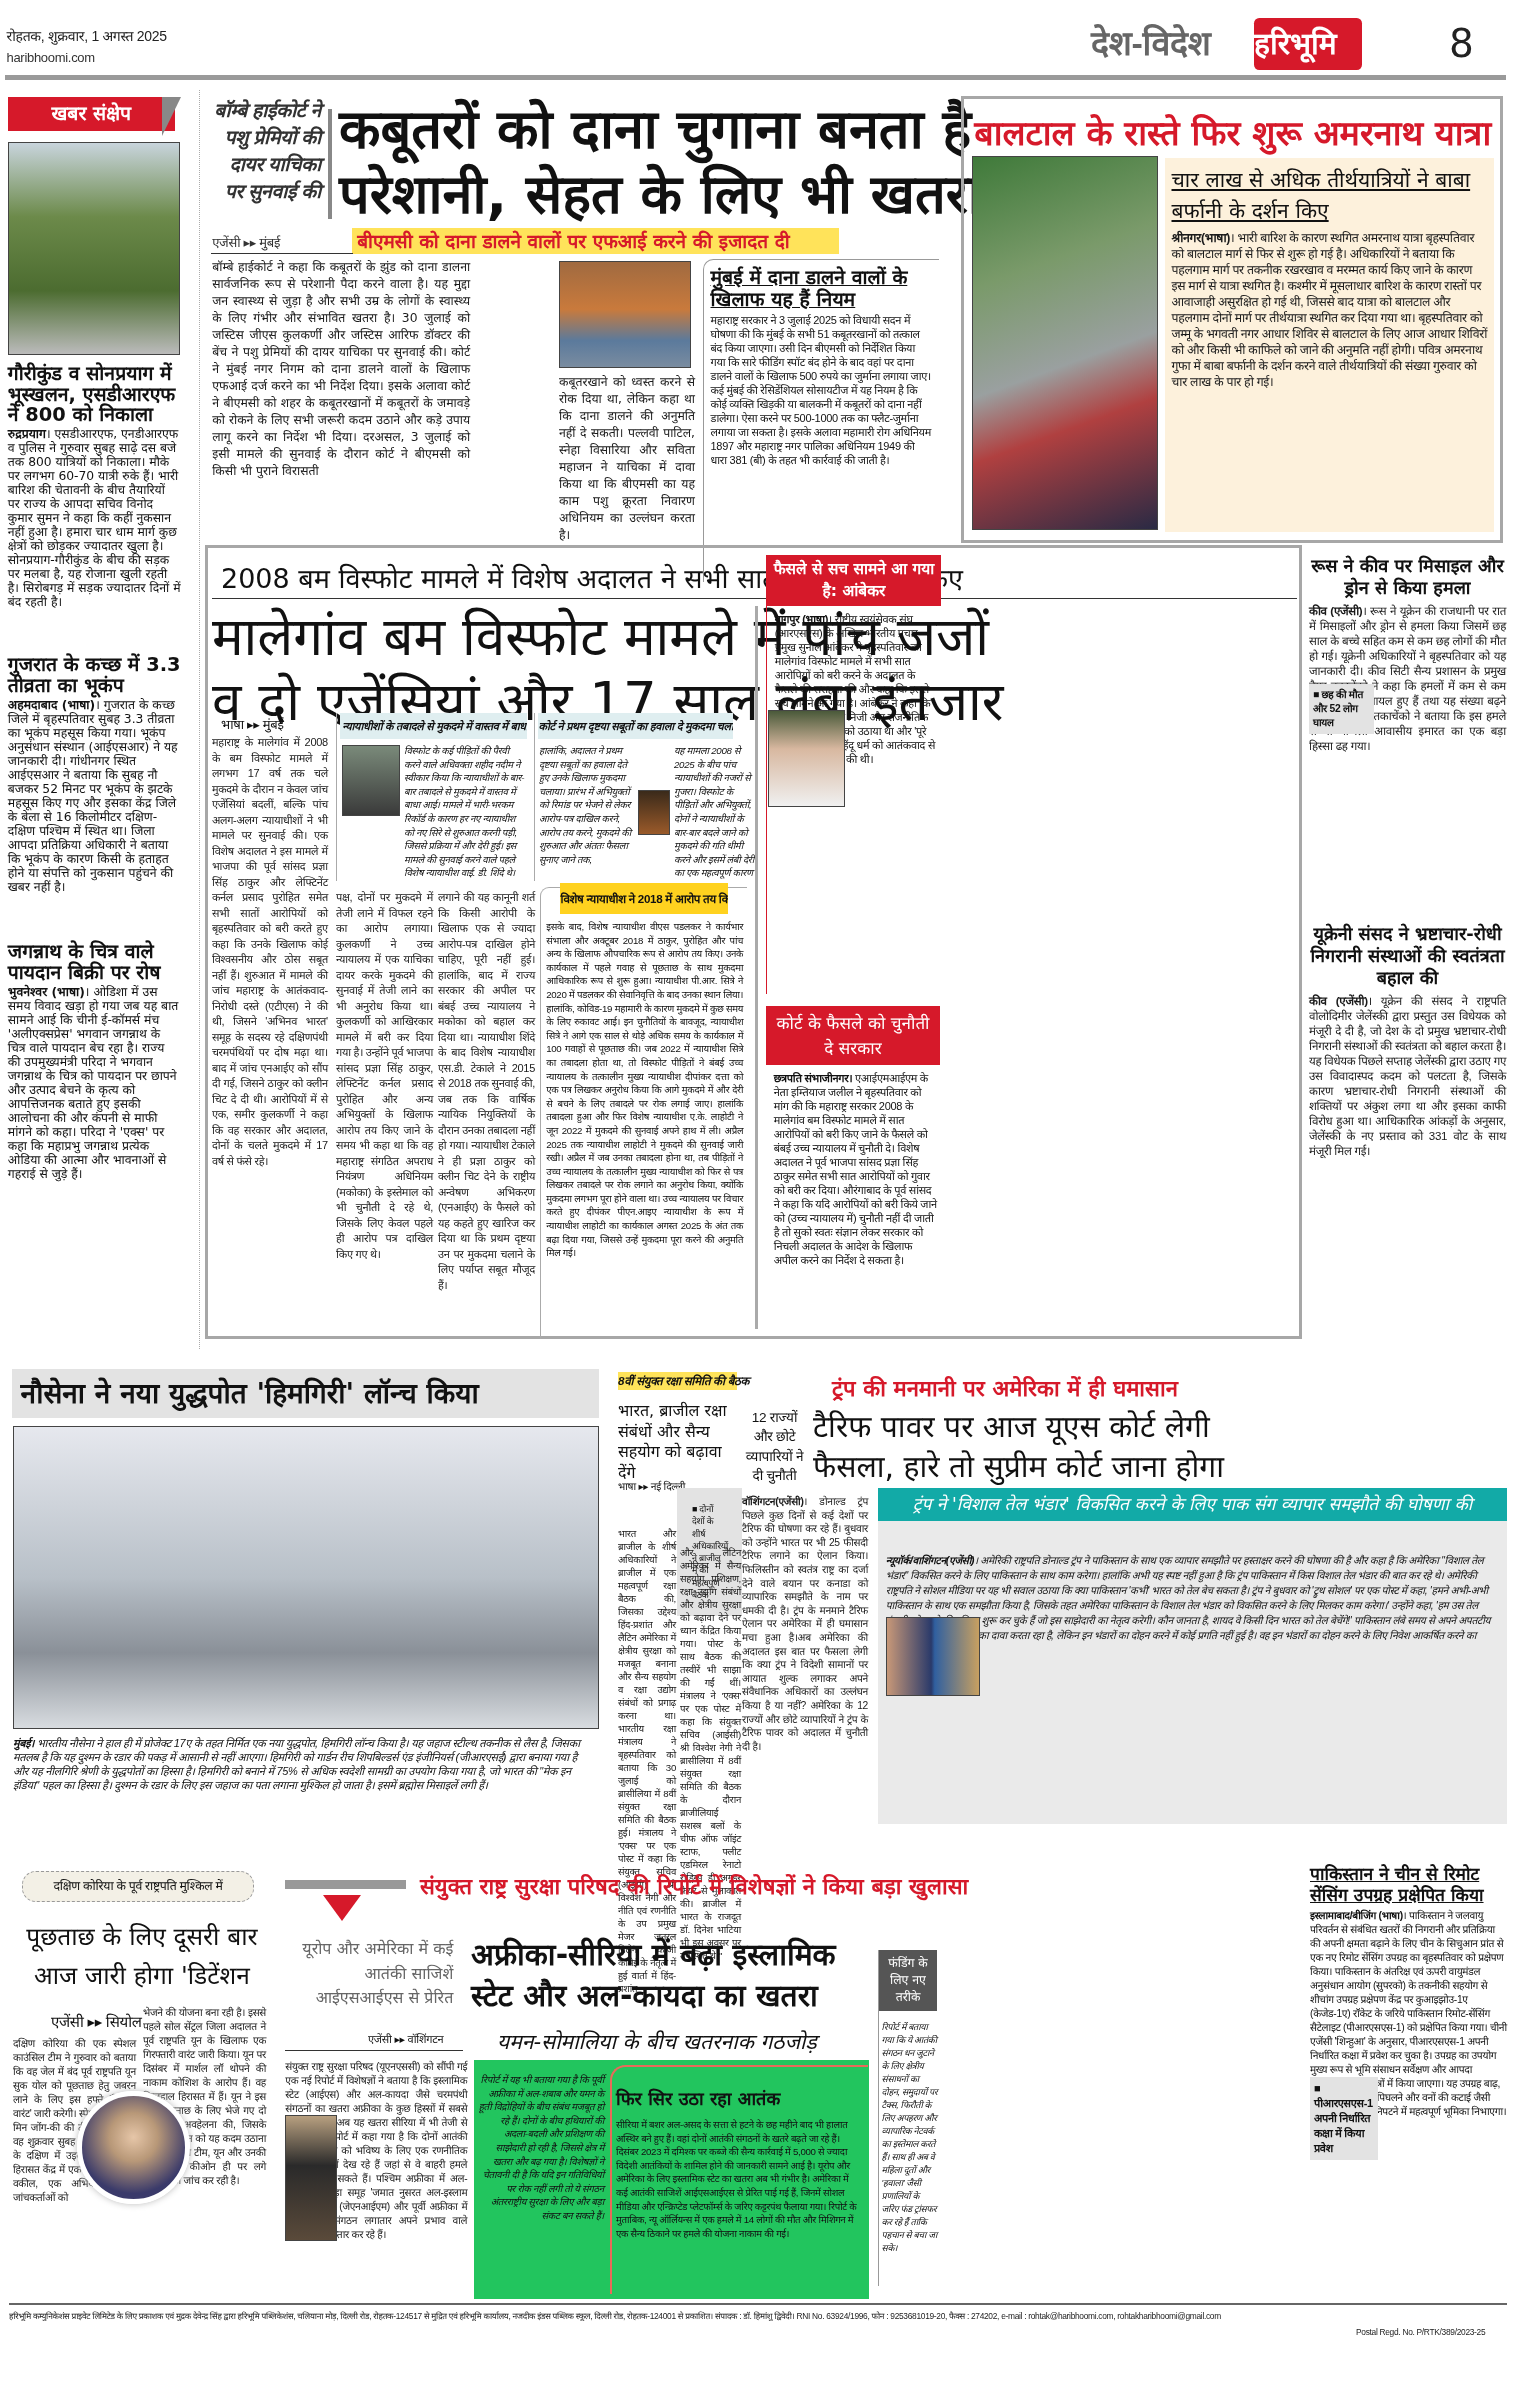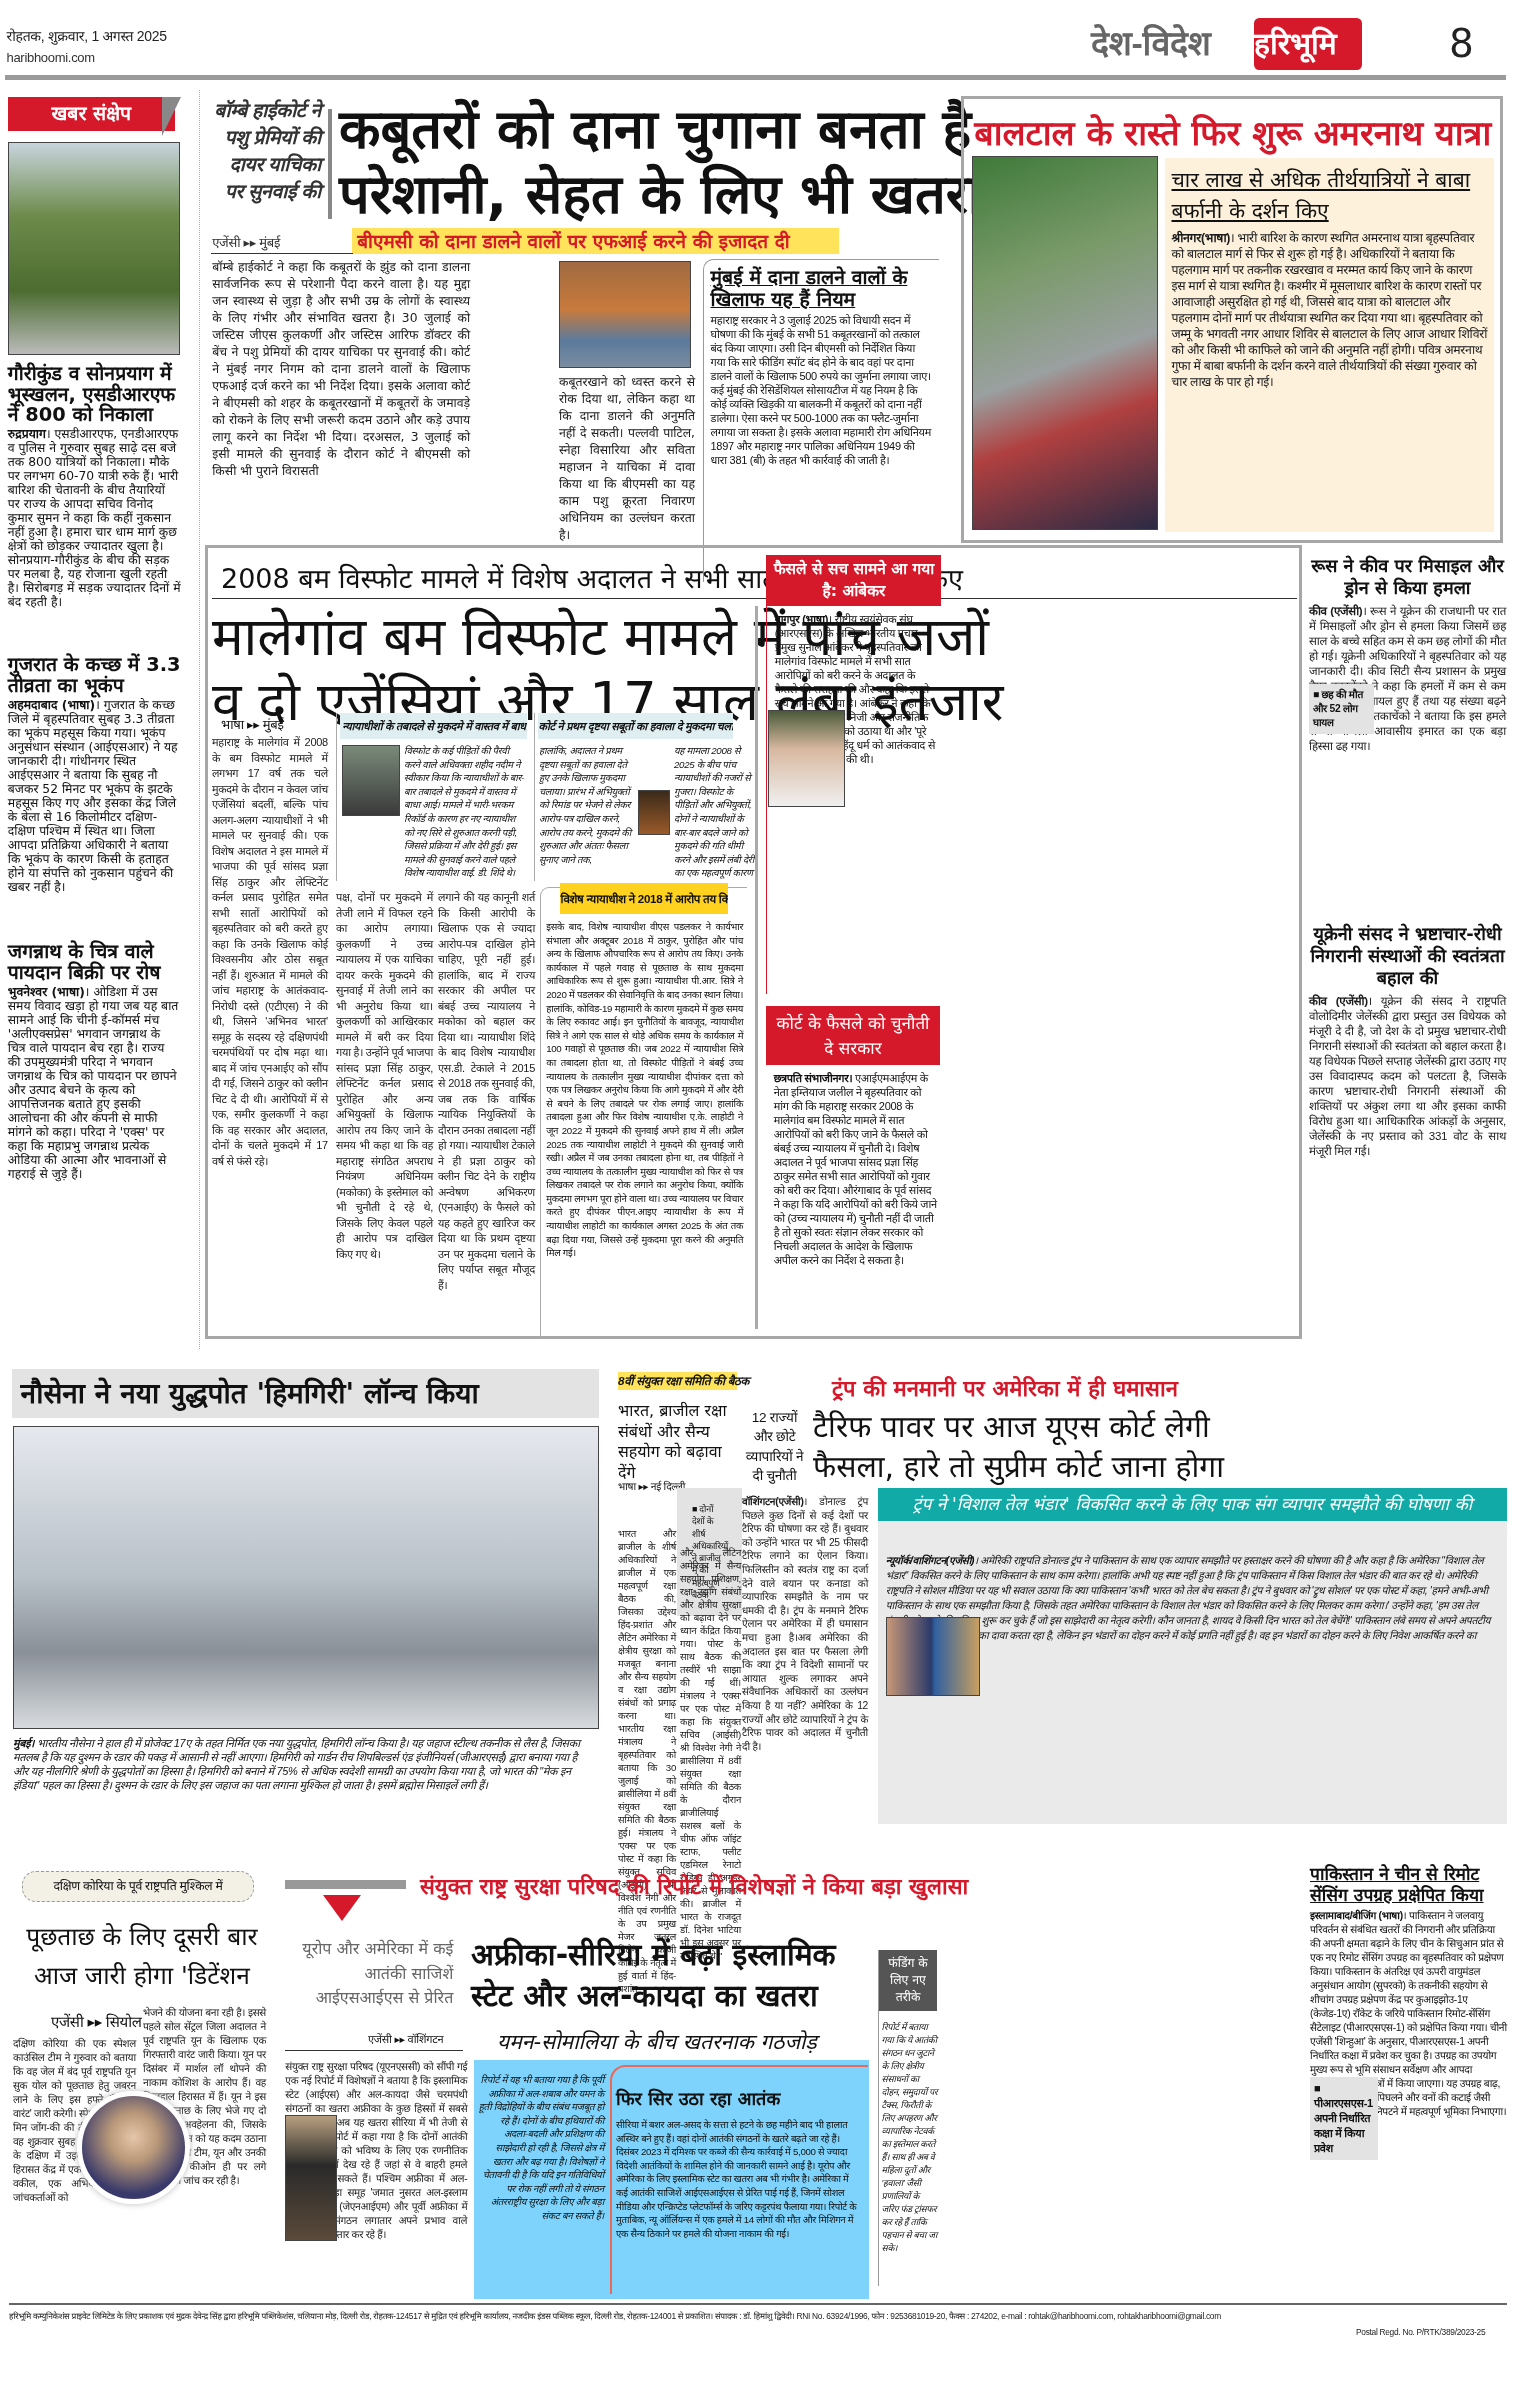--- a/index.html
+++ b/index.html
@@ -161,21 +161,21 @@
   <div class="abs" style="left:1.3px;top:14px;width:121px;height:9px;background:#999"></div>
   <div class="abs" style="left:39px;top:29px;width:0;height:0;border-left:19.4px solid transparent;border-right:19.4px solid transparent;border-top:26px solid #d6192a"></div>
   <div class="abs red" style="left:136px;top:3.9px;font-size:22px;font-weight:bold;white-space:nowrap">संयुक्त राष्ट्र सुरक्षा परिषद की रिपोर्ट में विशेषज्ञों ने किया बड़ा खुलासा</div>
   <div class="abs" style="left:1.3px;top:71px;width:168px;font-size:16px;line-height:24.5px;color:#666;text-align:right">यूरोप और अमेरिका में कई आतंकी साजिशें आईएसआईएस से प्रेरित</div>
   <div class="abs" style="left:187px;top:68px;width:413px;font-size:30px;line-height:41px;font-weight:bold">अफ्रीका-सीरिया में बढ़ा इस्लामिक स्टेट और अल-कायदा का खतरा</div>
   <div class="abs italic" style="left:213px;top:161px;font-size:21px;white-space:nowrap">यमन-सोमालिया के बीच खतरनाक गठजोड़</div>
   <div class="abs cond" style="left:84px;top:165px;font-size:11px">एजेंसी ▸▸ वॉशिंगटन</div>
   <div class="abs rule" style="left:1.3px;top:184px;width:178px;height:1.3px;background:#333"></div>
   <div class="abs body-text cond" style="left:1.3px;top:194px;width:182px;font-size:10.3px;line-height:14px">संयुक्त राष्ट्र सुरक्षा परिषद (यूएनएससी) को सौंपी गई एक नई रिपोर्ट में विशेषज्ञों ने बताया है कि इस्लामिक स्टेट (आईएस) और अल-कायदा जैसे चरमपंथी संगठनों का खतरा अफ्रीका के कुछ हिस्सों में सबसे ज्यादा है और अब यह खतरा सीरिया में भी तेजी से बढ़ रहा है। रिपोर्ट में कहा गया है कि दोनों आतंकी संगठन सीरिया को भविष्य के लिए एक रणनीतिक केंद्र के रूप में देख रहे हैं जहां से वे बाहरी हमले संचालित कर सकते हैं। पश्चिम अफ्रीका में अल-कायदा से जुड़ा समूह 'जमात नुसरत अल-इस्लाम वल-मुस्लिमीन' (जेएनआईएम) और पूर्वी अफ्रीका में 'अल-शबाब' संगठन लगातार अपने प्रभाव वाले इलाकों का विस्तार कर रहे हैं।</div>
   <div class="abs img" style="left:1.3px;top:249px;width:52px;height:126px;background:linear-gradient(180deg,#b8a080 0%,#2a2a2a 40%,#5a4a3a 100%)"></div>
-  <div class="abs" style="left:190px;top:194px;width:395px;height:239px;background:#7dd3fc">
+  <div class="abs" style="left:190px;top:194px;width:395px;height:239px;background:#22c55e">
     <div class="abs italic cond" style="left:3.9px;top:13px;width:126px;font-size:9.7px;line-height:13.6px;text-align:right">रिपोर्ट में यह भी बताया गया है कि पूर्वी अफ्रीका में अल-शबाब और यमन के हूती विद्रोहियों के बीच संबंध मजबूत हो रहे हैं। दोनों के बीच हथियारों की अदला-बदली और प्रशिक्षण की साझेदारी हो रही है, जिससे क्षेत्र में खतरा और बढ़ गया है। विशेषज्ञों ने चेतावनी दी है कि यदि इन गतिविधियों पर रोक नहीं लगी तो ये संगठन अंतरराष्ट्रीय सुरक्षा के लिए और बड़ा संकट बन सकते हैं।</div>
     <div class="abs" style="left:136px;top:5.2px;width:258px;height:229px;border-left:2.6px solid #e86a5a;border-top:2.6px solid #e86a5a;border-radius:15.5px 0 0 0"></div>
     <div class="abs" style="left:142px;top:26px;font-size:18px;font-weight:bold">फिर सिर उठा रहा आतंक</div>
     <div class="abs cond" style="left:142px;top:58px;width:245px;font-size:9.7px;line-height:13.6px">सीरिया में बशर अल-असद के सत्ता से हटने के छह महीने बाद भी हालात अस्थिर बने हुए हैं। वहां दोनों आतंकी संगठनों के खतरे बढ़ते जा रहे हैं। दिसंबर 2023 में दमिश्क पर कब्जे की सैन्य कार्रवाई में 5,000 से ज्यादा विदेशी आतंकियों के शामिल होने की जानकारी सामने आई है। यूरोप और अमेरिका के लिए इस्लामिक स्टेट का खतरा अब भी गंभीर है। अमेरिका में कई आतंकी साजिशें आईएसआईएस से प्रेरित पाई गई हैं, जिनमें सोशल मीडिया और एन्क्रिप्टेड प्लेटफॉर्म्स के जरिए कट्टरपंथ फैलाया गया। रिपोर्ट के मुताबिक, न्यू ऑर्लियन्स में एक हमले में 14 लोगों की मौत और मिशिगन में एक सैन्य ठिकाने पर हमले की योजना नाकाम की गई।</div>
   </div>
   <div class="abs" style="left:594px;top:84px;width:58px;height:336px;border-left:1.3px solid #999">
     <div class="abs" style="left:0;top:0;width:58px;background:#555;color:#fff;font-size:12.3px;line-height:17px;text-align:center;padding:5.2px 1.3px">फंडिंग के लिए नए तरीके</div>
     <div class="abs italic cond" style="left:2.6px;top:71px;width:56px;font-size:9px;line-height:13px">रिपोर्ट में बताया गया कि ये आतंकी संगठन धन जुटाने के लिए क्षेत्रीय संसाधनों का दोहन, समुदायों पर टैक्स, फिरौती के लिए अपहरण और व्यापारिक नेटवर्क का इस्तेमाल करते हैं। साथ ही अब वे महिला दूतों और 'हवाला' जैसी प्रणालियों के जरिए फंड ट्रांसफर कर रहे हैं ताकि पहचान से बचा जा सके।</div>
   </div>
 </div>

